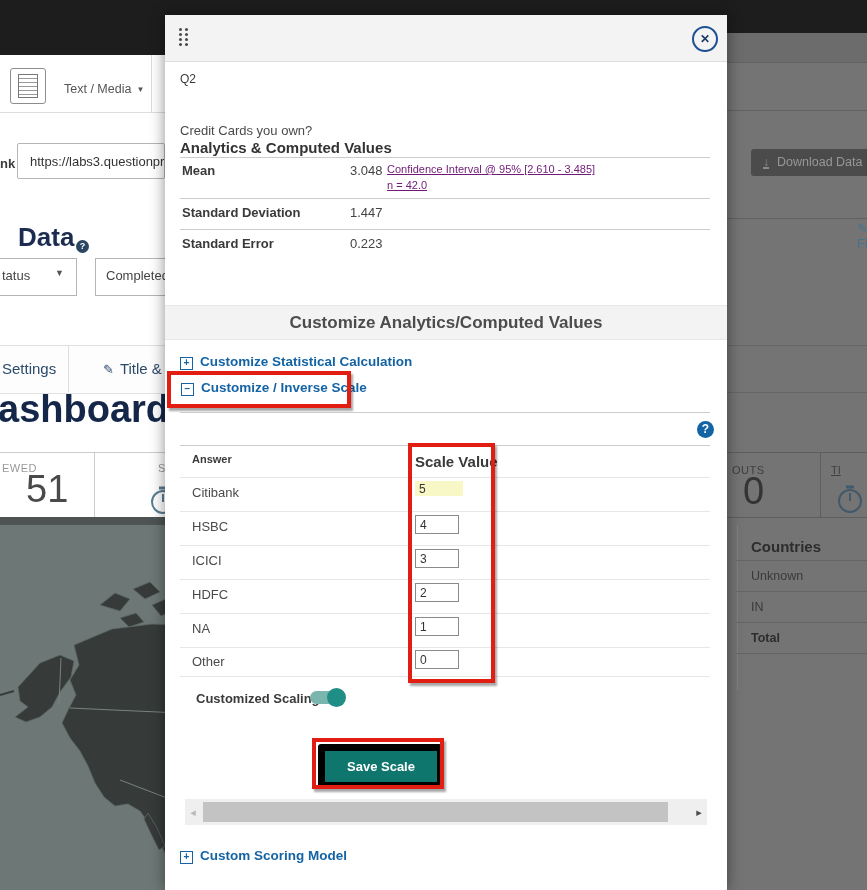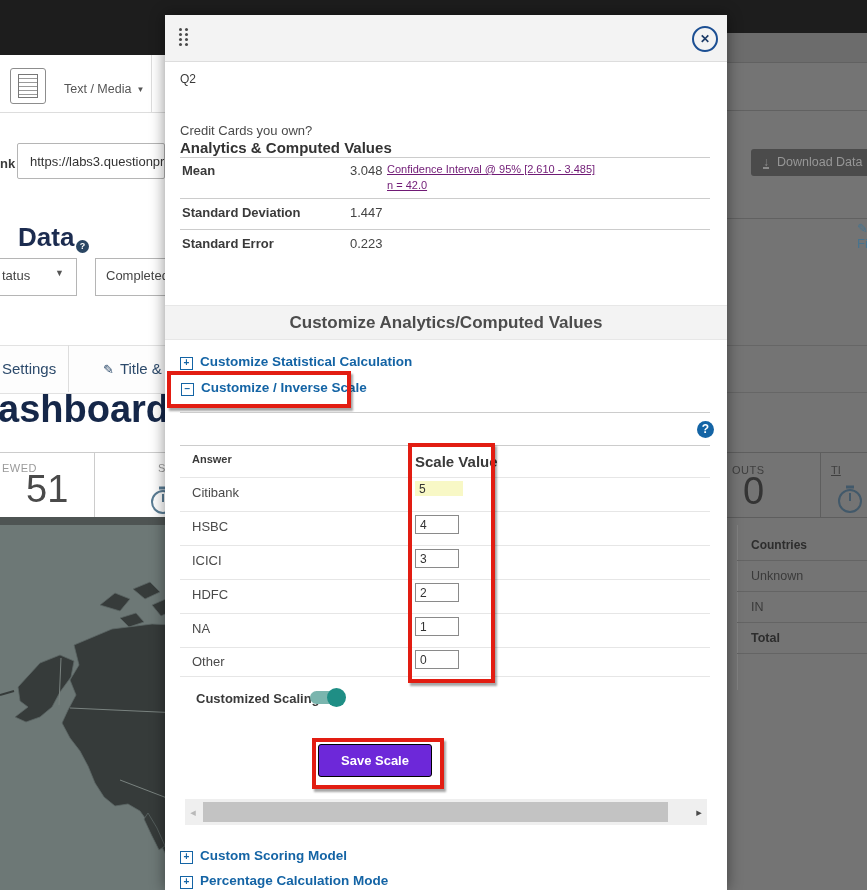--- a/index.html
+++ b/index.html
@@ -68,21 +68,21 @@
   .rc-l4{left:0;top:312px;width:140px;height:1px;background:#666;}
   .rc-l5{left:0;top:359px;width:140px;height:1px;background:#666;}
   .rc-st{left:0;top:419px;width:140px;height:1px;background:#5e5e5e;}
   .rc-sb{left:0;top:484px;width:140px;height:1px;background:#5e5e5e;}
   .rc-outs-label{left:5px;top:431px;font-size:11px;color:#3f3f3f;letter-spacing:.5px;}
   .rc-outs-value{left:16px;top:437px;font-size:38px;color:#343434;}
   .rc-stat-vline{left:93px;top:419px;width:1px;height:65px;background:#5e5e5e;}
   .rc-ti-label{left:104px;top:431px;font-size:11px;color:#3f3f3f;text-decoration:underline;}
   .clock2{left:108px;top:450px;}
   .rc-panel-vline{left:10px;top:492px;width:1px;height:165px;background:#828282;}
-  .rc-countries{left:24px;top:505px;font-size:12px;font-weight:bold;color:#2d2d2d;}
+  .rc-countries{left:24px;top:505px;font-size:15px;font-weight:bold;color:#2d2d2d;}
   .rc-cl1{left:10px;top:527px;width:130px;height:1px;background:#646464;}
   .rc-unknown{left:24px;top:536px;font-size:12.5px;color:#3a3a3a;}
   .rc-cl2{left:10px;top:558px;width:130px;height:1px;background:#646464;}
   .rc-in{left:24px;top:567px;font-size:12.5px;color:#3a3a3a;}
   .rc-cl3{left:10px;top:589px;width:130px;height:1px;background:#646464;}
   .rc-total{left:24px;top:598px;font-size:12.5px;font-weight:bold;color:#2d2d2d;}
   .rc-cl4{left:10px;top:620px;width:130px;height:1px;background:#646464;}
 
   
   .modal{left:165px;top:15px;width:562px;height:875px;background:#fff;
@@ -142,21 +142,21 @@
   .a0{top:470px;} .a1{top:504px;} .a2{top:538px;} .a3{top:572px;} .a4{top:606px;} .a5{top:639px;}
   .scale-input{left:250px;width:38px;height:17px;border:1px solid #8a8a8a;font-size:12px;color:#333;
                padding:0 0 0 4px;font-family:"Liberation Sans",sans-serif;background:#fff;}
   .si0{top:466px;width:44px;height:15px;border:none;background:#f8f8c6;}
   .si1{top:500px;} .si2{top:534px;} .si3{top:568px;} .si4{top:602px;} .si5{top:635px;}
 
   .cs-label{left:31px;top:676px;font-size:13px;font-weight:bold;color:#3a3a3a;}
   .toggle{left:145px;top:676px;width:34px;height:13px;border-radius:7px;background:#7ab5ae;cursor:pointer;}
   .toggle-knob{position:absolute;right:-2px;top:-3px;width:19px;height:19px;border-radius:50%;background:#1f8e85;}
 
-  .save-btn{left:153px;top:729px;width:112px;height:31px;background:#6d28d9;border:1px solid #000000;border-radius:3px;
+  .save-btn{left:153px;top:729px;width:112px;height:31px;background:#0f766e;border:7px solid #000000;border-radius:3px;
             color:#fff;font-size:13px;font-weight:bold;text-align:center;line-height:31px;cursor:pointer;}
 
   .hscroll{left:20px;top:784px;width:522px;height:26px;background:#efefef;}
   .hs-left{position:absolute;left:0;top:0;width:16px;height:26px;color:#b9b9b9;font-size:11px;text-align:center;line-height:26px;cursor:pointer;}
   .hs-right{position:absolute;right:0;top:0;width:16px;height:26px;color:#4a4a4a;font-size:11px;text-align:center;line-height:26px;cursor:pointer;}
   .hs-thumb{position:absolute;left:18px;top:3px;width:465px;height:20px;background:#c3c3c3;cursor:grab;}
 </style>
 </head>
 <body>
 
@@ -325,16 +325,15 @@
     <div class="m save-btn">Save Scale Values</div>
     <div class="m redbox rb-btn"></div>
 
     <div class="m hscroll">
       <div class="hs-left">◂</div>
       <div class="hs-thumb"></div>
       <div class="hs-right">▸</div>
     </div>
 
     <div class="m exp-link link-scoring"><span class="exp-ic">+</span><span>Custom Scoring Model</span></div>
-    <div class="m exp-link link-percent"><span class="exp-ic">+</span><span>Percentage Calculation Mode</span></div>
   </div>
 
 </div>
 
 </body></html>

